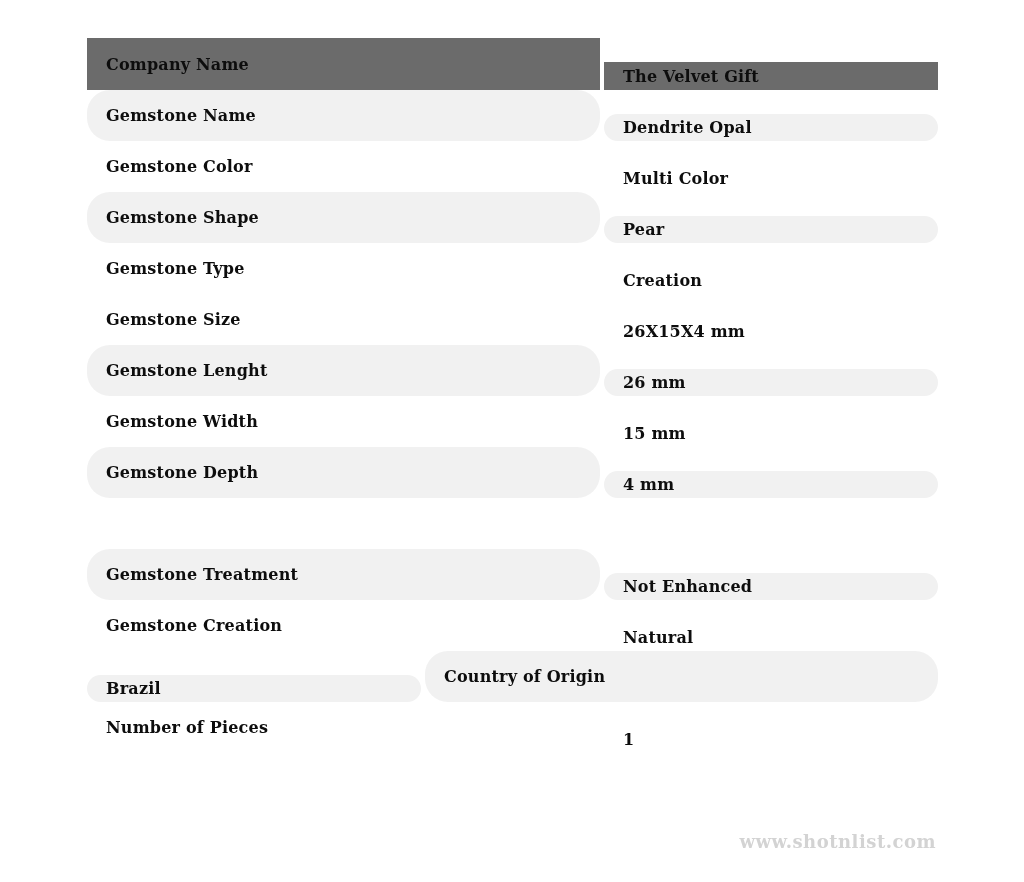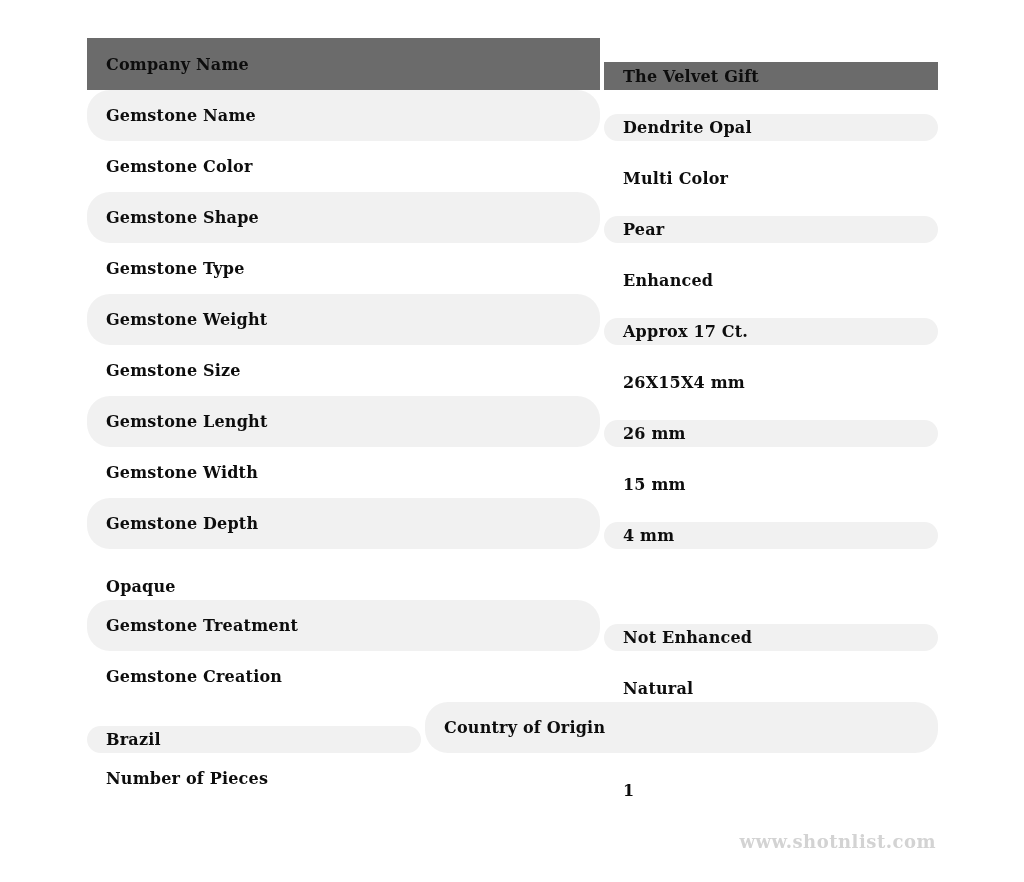--- a/index.html
+++ b/index.html
@@ -79,27 +79,23 @@
     <div class="cell value">Multi Color</div>
   </div>
 
   <div class="row alt">
     <div class="cell label">Gemstone Shape</div>
     <div class="cell value">Pear</div>
   </div>
 
   <div class="row plain">
     <div class="cell label">Gemstone Type</div>
-    <div class="cell value">Enhanced</div>
+    <div class="cell value">Creation</div>
   </div>
 
-  <div class="row alt">
-    <div class="cell label">Gemstone Weight</div>
-    <div class="cell value">Approx 17 Ct.</div>
-  </div>
 
   <div class="row plain">
     <div class="cell label">Gemstone Size</div>
     <div class="cell value">26X15X4 mm</div>
   </div>
 
   <div class="row alt">
     <div class="cell label">Gemstone Lenght</div>
     <div class="cell value">26 mm</div>
   </div>
@@ -108,21 +104,20 @@
     <div class="cell label">Gemstone Width</div>
     <div class="cell value">15 mm</div>
   </div>
 
   <div class="row alt">
     <div class="cell label">Gemstone Depth</div>
     <div class="cell value">4 mm</div>
   </div>
 
   <div class="row plain">
-    <div class="cell value">Opaque</div>
   </div>
 
   <div class="row alt">
     <div class="cell label">Gemstone Treatment</div>
     <div class="cell value">Not Enhanced</div>
   </div>
 
   <div class="row plain">
     <div class="cell label">Gemstone Creation</div>
     <div class="cell value">Natural</div>

